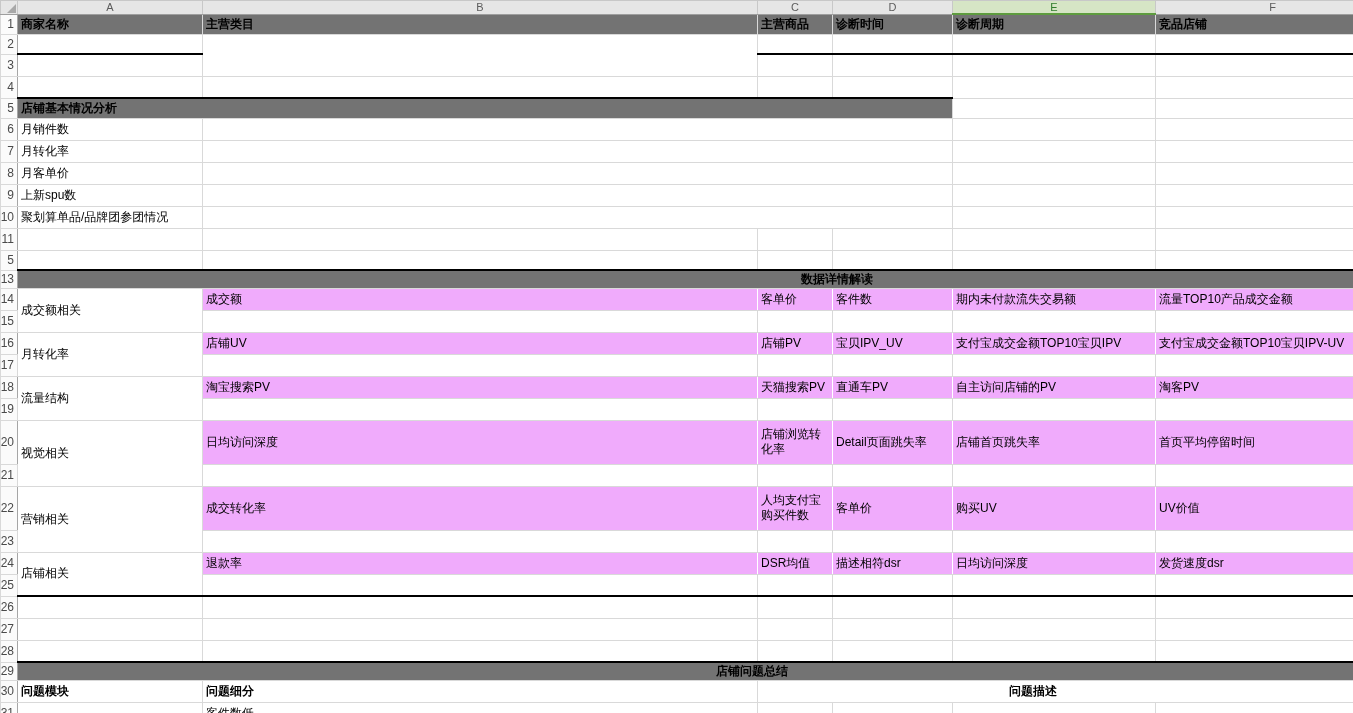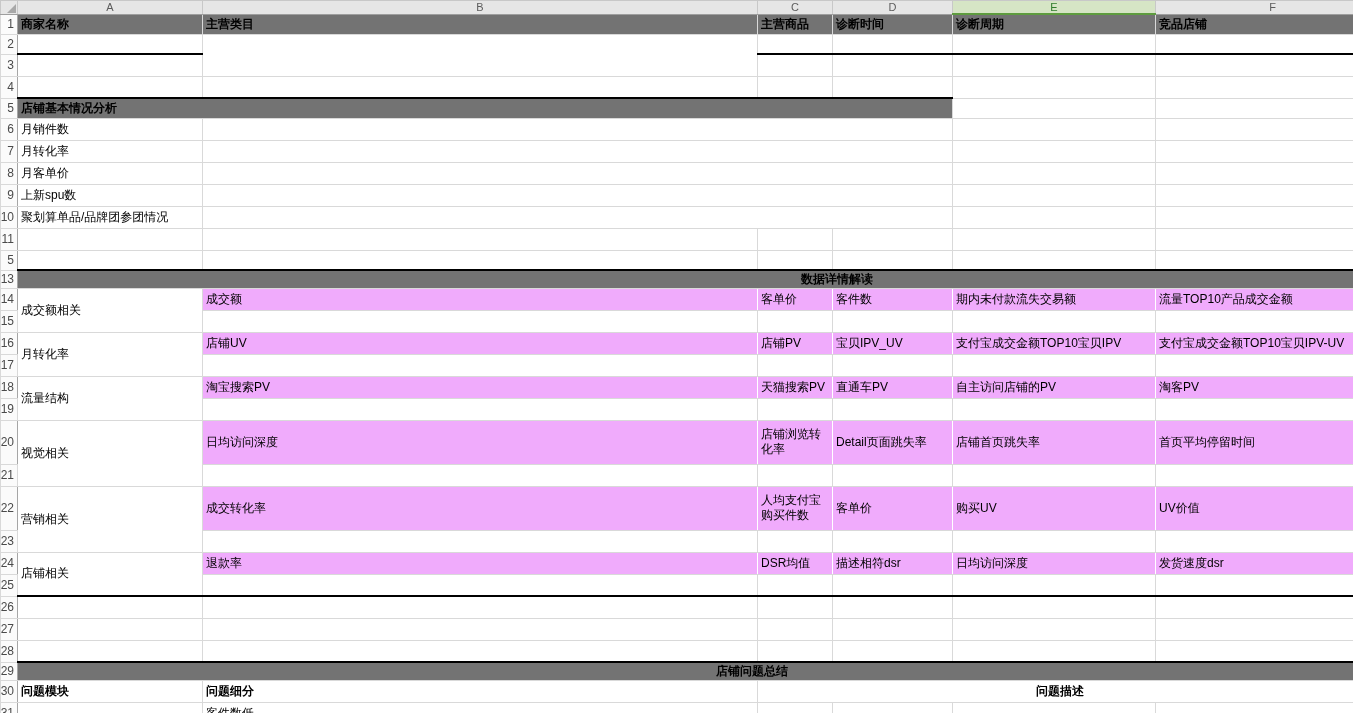--- a/index.html
+++ b/index.html
@@ -380,21 +380,21 @@
     </td>
   </tr>
 
   <tr style="height:22px">
     <td class="gut">
           <span>30</span>
         </td>
     <td class="b">问题模块</td>
     <td class="b">问题细分</td>
     <td colspan="4" class="rel">
-      <span class="abs b" style="left:302px">问题描述</span>
+      <span class="abs b" style="left:275px">问题描述</span>
     </td>
   </tr>
 
   <tr style="height:22px">
     <td class="gut">
           <span>31</span>
         </td>
     <td></td>
     <td>客件数低</td>
     <td></td>

